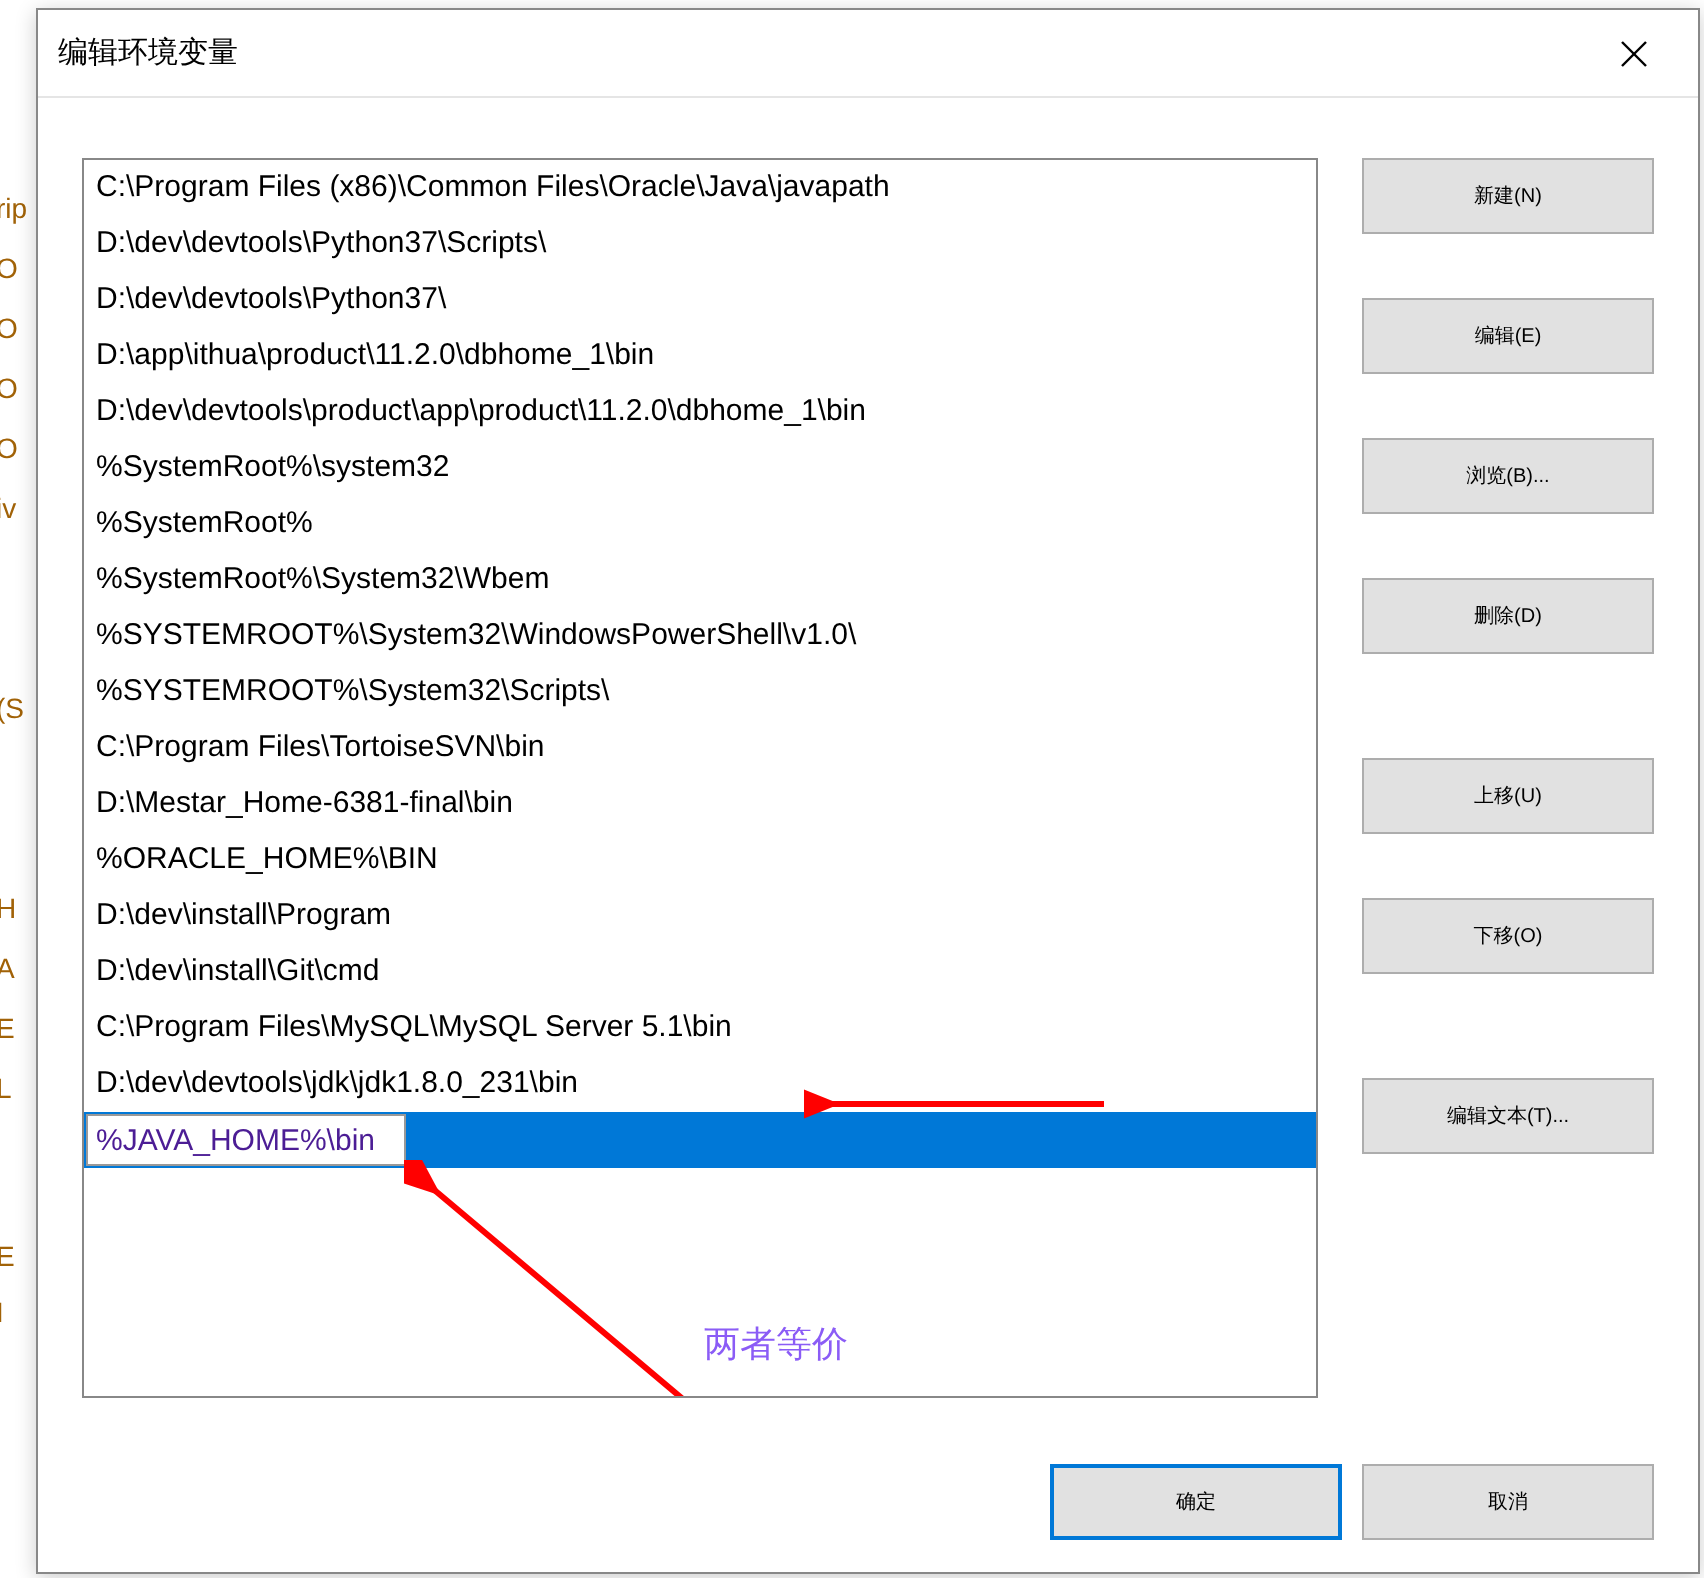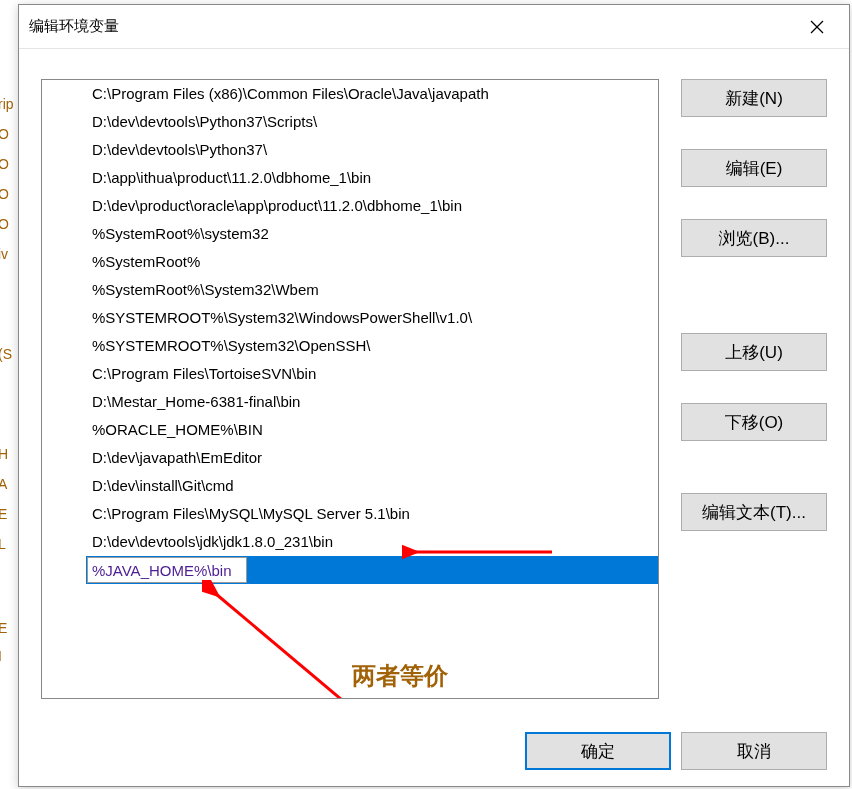--- a/index.html
+++ b/index.html
@@ -69,21 +69,20 @@
       padding: 30px 22px 20px 22px;
       height: calc(100% - 44px - 70px);
     }
     .listbox {
       width: 618px;
       height: 620px;
       border: 1px solid #888;
       background: #fff;
       overflow: hidden;
       position: relative;
-      padding-left: 44px;
     }
     .list-item {
       height: 28px;
       line-height: 28px;
       padding: 0 6px;
       font-size: 15px;
       white-space: nowrap;
       overflow: hidden;
       cursor: default;
     }
@@ -113,21 +112,21 @@
       display: flex;
       flex-direction: column;
       padding-left: 22px;
       gap: 8px;
     }
     .btn {
       width: 146px;
       height: 38px;
       background: #e1e1e1;
       border: 1px solid #adadad;
-      font-size: 17px;
+      font-size: 10px;
       font-family: inherit;
       cursor: pointer;
       display: flex;
       align-items: center;
       justify-content: center;
     }
     .gap-small {
       height: 16px;
     }
     .gap-medium {
@@ -146,23 +145,23 @@
     .btn.primary {
       border: 2px solid #0078d7;
       background: #e1e1e1;
     }
     .annotation-arrow {
       position: absolute;
       pointer-events: none;
     }
     .annotation-text {
       position: absolute;
-      color: #a16207;
-      font-size: 24px;
-      font-weight: bold;
+      color: #8b5cf6;
+      font-size: 18px;
+      font-weight: normal;
       pointer-events: none;
     }
   </style>
 </head>
 <body>
 
 <div class="background-fragments">
   <span class="bg-line" style="top:96px">rip</span>
   <span class="bg-line" style="top:126px">O</span>
   <span class="bg-line" style="top:156px">O</span>
@@ -188,30 +187,30 @@
         </svg>
     </div>
   </div>
 
   <div class="content">
     <div class="listbox">
       <div class="list-item">C:\Program Files (x86)\Common Files\Oracle\Java\javapath</div>
       <div class="list-item">D:\dev\devtools\Python37\Scripts\</div>
       <div class="list-item">D:\dev\devtools\Python37\</div>
       <div class="list-item">D:\app\ithua\product\11.2.0\dbhome_1\bin</div>
-      <div class="list-item">D:\dev\product\oracle\app\product\11.2.0\dbhome_1\bin</div>
+      <div class="list-item">D:\dev\devtools\product\app\product\11.2.0\dbhome_1\bin</div>
       <div class="list-item">%SystemRoot%\system32</div>
       <div class="list-item">%SystemRoot%</div>
       <div class="list-item">%SystemRoot%\System32\Wbem</div>
       <div class="list-item">%SYSTEMROOT%\System32\WindowsPowerShell\v1.0\</div>
-      <div class="list-item">%SYSTEMROOT%\System32\OpenSSH\</div>
+      <div class="list-item">%SYSTEMROOT%\System32\Scripts\</div>
       <div class="list-item">C:\Program Files\TortoiseSVN\bin</div>
       <div class="list-item">D:\Mestar_Home-6381-final\bin</div>
       <div class="list-item">%ORACLE_HOME%\BIN</div>
-      <div class="list-item">D:\dev\javapath\EmEditor</div>
+      <div class="list-item">D:\dev\install\Program</div>
       <div class="list-item">D:\dev\install\Git\cmd</div>
       <div class="list-item">C:\Program Files\MySQL\MySQL Server 5.1\bin</div>
       <div class="list-item">D:\dev\devtools\jdk\jdk1.8.0_231\bin</div>
       <div class="list-item selected editing-inside">
         <input class="inline-edit" value="%JAVA_HOME%\bin" style="">
       </div>
 
       <svg class="annotation-arrow" style="left:360px; top:462px; width:160px; height:20px;">
         <defs>
             <marker id="ah1" markerWidth="10" markerHeight="8" refX="2" refY="4" orient="auto">
@@ -233,20 +232,21 @@
       <div class="annotation-text" style="left:310px; top:580px;">两者等价</div>
     </div>
 
     <div class="side-buttons">
       <button class="btn">新建(N)</button>
       <div class="gap-small"></div>
       <button class="btn">编辑(E)</button>
       <div class="gap-small"></div>
       <button class="btn">浏览(B)...</button>
       <div class="gap-small"></div>
+      <button class="btn">删除(D)</button>
       <div class="gap-medium"></div>
       <button class="btn">上移(U)</button>
       <div class="gap-small"></div>
       <button class="btn">下移(O)</button>
       <div class="gap-medium"></div>
       <button class="btn">编辑文本(T)...</button>
     </div>
   </div>
 
   <div class="bottom-buttons">

